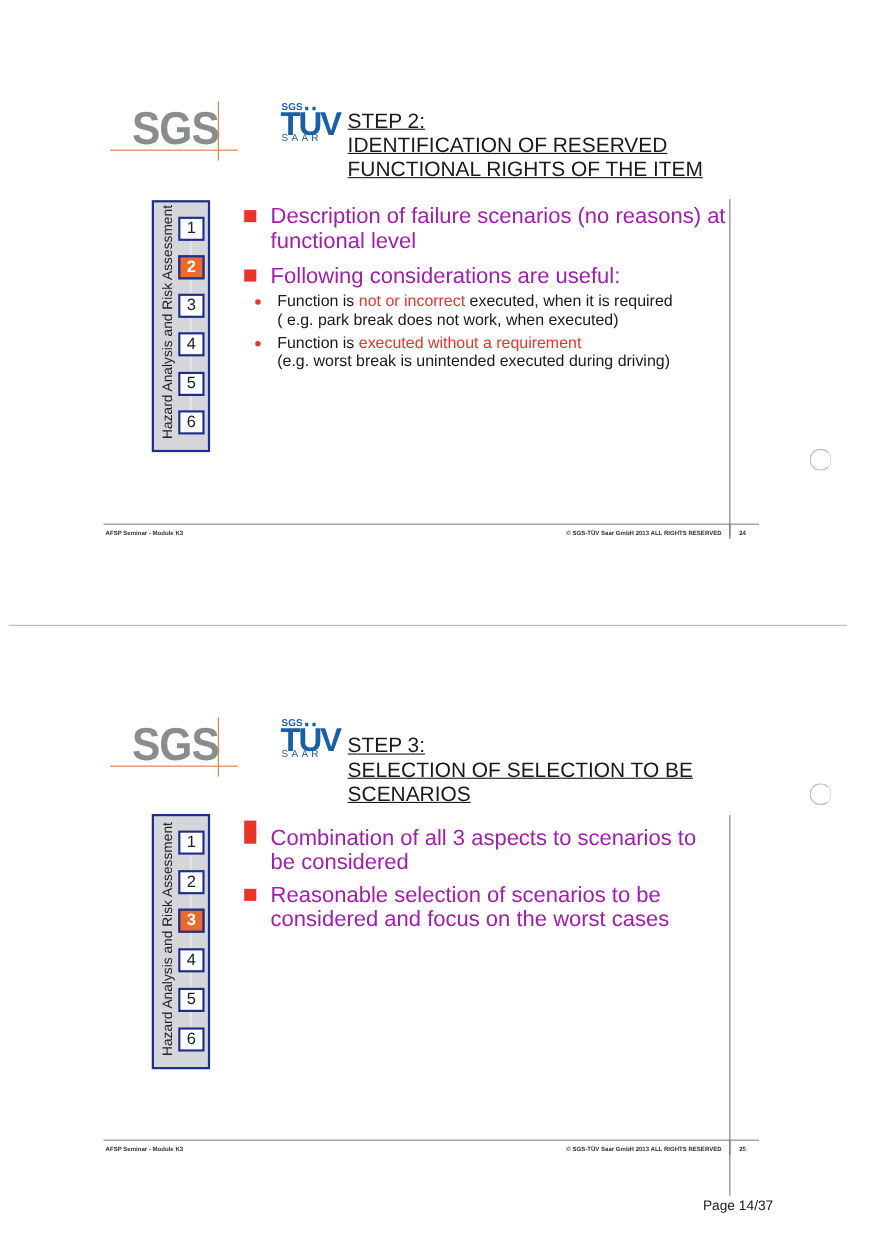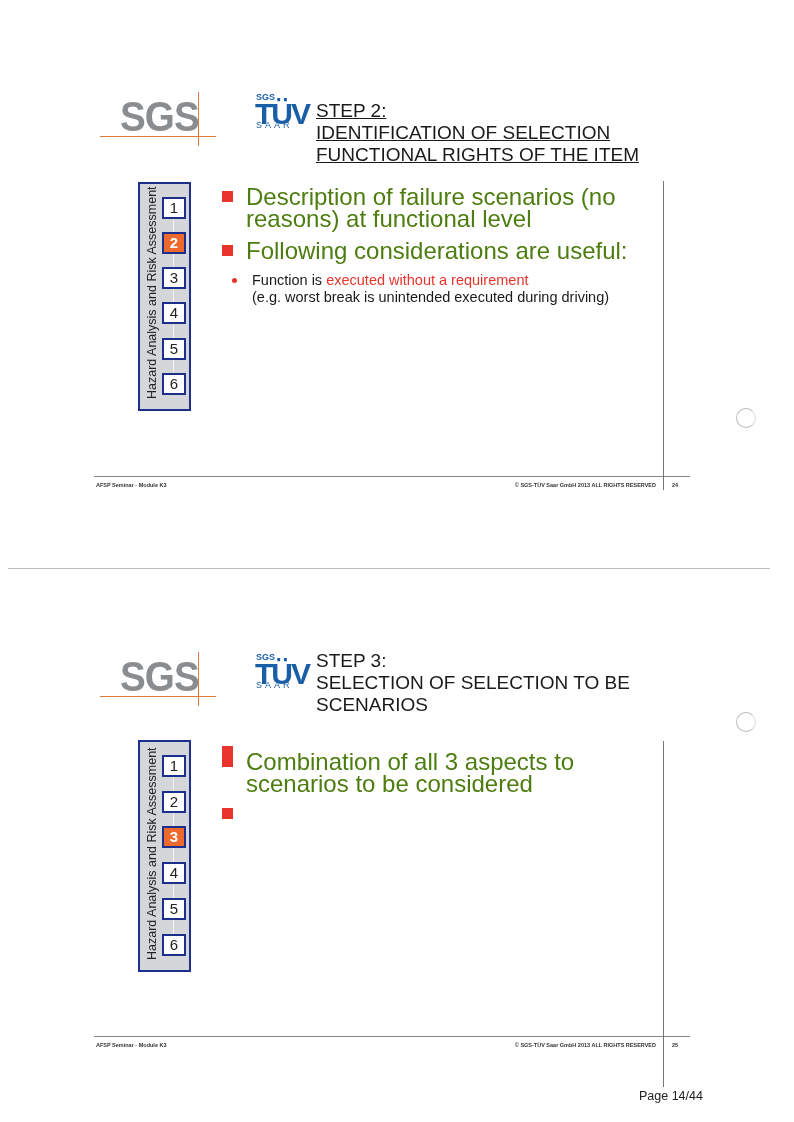--- a/index.html
+++ b/index.html
@@ -18,21 +18,21 @@
   .title { position:absolute; left:316px; font-size:19px; line-height:22px; color:#1a1a1a; }
   .title div { white-space:nowrap; }
   .nav-panel { position:absolute; left:138px; width:53px; background:#d4d6da; border:2px solid #1c2f8c; box-sizing:border-box; }
   .nav-label { position:absolute; left:3px; bottom:10px; width:16px; height:220px; }
   .nav-label span { position:absolute; left:0; bottom:0; transform-origin:left bottom; transform:rotate(-90deg) translate(0, 16px); white-space:nowrap; font-size:12.5px; color:#222; display:block; }
   .nav-track { position:absolute; left:33px; top:20px; width:1px; background:#f2f2f2; }
   .nav-box { position:absolute; left:22px; width:24px; height:22px; background:#ffffff; border:2px solid #1c2f8c; box-sizing:border-box;
              font-size:15px; text-align:center; line-height:18px; color:#222; }
   .nav-box.active { background:#ee6a2c; color:#ffffff; border-color:#1c2f8c; font-weight:bold; }
   .content { position:absolute; left:220px; width:440px; }
-  .bullet { position:relative; padding-left:26px; font-size:24px; line-height:22px; color:#4d7c0f; margin-bottom:10px; }
+  .bullet { position:relative; padding-left:26px; font-size:20px; line-height:22px; color:#a21caf; margin-bottom:10px; }
   .bullet .sq { position:absolute; left:2px; top:5px; width:11px; height:11px; background:#e8342b; }
   .sub { position:relative; padding-left:32px; font-size:14.5px; line-height:17px; margin-top:4px; margin-bottom:3px; }
   .sub .dot { position:absolute; left:12px; top:6px; width:5px; height:5px; border-radius:50%; background:#e8342b; }
   .red { color:#e8342b; }
   .vline { position:absolute; left:663px; width:1px; background:#777; }
   .footline { position:absolute; left:94px; width:596px; height:1px; background:#888; }
   .foot-left { position:absolute; left:96px; font-size:5.5px; font-weight:bold; color:#333; }
   .foot-right { position:absolute; left:500px; width:156px; text-align:right; font-size:5.5px; font-weight:bold; color:#333; }
   .foot-num { position:absolute; left:672px; font-size:5.5px; font-weight:bold; color:#333; }
   .foot-vsep { position:absolute; left:663px; width:1px; height:14px; background:#777; }
@@ -49,21 +49,21 @@
     <div class="sgs-hline"></div>
     <div class="sgs-vline"></div>
   </div>
   <div class="tuv-logo" style="top:92px;">
     <div class="tuv-sgs">SGS</div>
     <div class="tuv-main">TÜV</div>
     <div class="tuv-saar">SAAR</div>
   </div>
   <div class="title" style="top:100px;text-decoration:underline;">
     <div>STEP 2:</div>
-    <div>IDENTIFICATION OF SELECTION</div>
+    <div>IDENTIFICATION OF RESERVED</div>
     <div>FUNCTIONAL RIGHTS OF THE ITEM</div>
   </div>
 
   <div class="nav-panel" style="top:182px; height:229px;">
     <div class="nav-label">
         <span>Hazard Analysis and Risk Assessment</span>
       </div>
     <div class="nav-track" style="height:180px;"></div>
     <div class="nav-box" style="top:13px;">1</div>
     <div class="nav-box active" style="top:48px;">2</div>
@@ -74,20 +74,25 @@
   </div>
 
   <div class="content" style="top:186px;">
     <div class="bullet">
       <span class="sq"></span>
       <span>Description of failure scenarios (no reasons) at functional level</span>
     </div>
     <div class="bullet">
       <span class="sq"></span>
       <span>Following considerations are useful:</span>
+    </div>
+    <div class="sub" style="margin-top:-6px;">
+      <span class="dot"></span>
+      <span>Function is </span><span class="red">not or incorrect</span><span> executed, when it is required</span><br>
+      <span>( e.g. park break does not work, when executed)</span>
     </div>
     <div class="sub">
       <span class="dot"></span>
       <span>Function is </span><span class="red">executed without a requirement</span><br>
       <span>(e.g. worst break is unintended executed during driving)</span>
     </div>
   </div>
 
   <div class="vline" style="top:181px; height:306px;"></div>
   <div class="footline" style="top:476px;"></div>
@@ -104,21 +109,21 @@
   <div class="sgs-logo" style="top:102px;">
     <div class="sgs-text">SGS</div>
     <div class="sgs-hline"></div>
     <div class="sgs-vline"></div>
   </div>
   <div class="tuv-logo" style="top:102px;">
     <div class="tuv-sgs">SGS</div>
     <div class="tuv-main">TÜV</div>
     <div class="tuv-saar">SAAR</div>
   </div>
-  <div class="title" style="top:100px;">
+  <div class="title" style="top:118px;text-decoration:underline;">
     <div>STEP 3:</div>
     <div>SELECTION OF SELECTION TO BE</div>
     <div>SCENARIOS</div>
   </div>
 
   <div class="nav-panel" style="top:190px; height:232px;">
     <div class="nav-label">
         <span>Hazard Analysis and Risk Assessment</span>
       </div>
     <div class="nav-track" style="height:182px;"></div>
@@ -133,25 +138,26 @@
   <div class="content" style="top:191px;">
     <div class="bullet" style="margin-bottom:10px;">
       <span class="sq"></span>
     </div>
     <div class="bullet" style="margin-bottom:8px;">
       <span class="sq"></span>
       <span>Combination of all 3 aspects to scenarios to be considered</span>
     </div>
     <div class="bullet">
       <span class="sq"></span>
+      <span>Reasonable selection of scenarios to be considered and focus on the worst cases</span>
     </div>
   </div>
 
   <div class="vline" style="top:191px; height:346px;"></div>
   <div class="footline" style="top:486px;"></div>
   <div class="foot-left" style="top:492px;">AFSP Seminar - Module K3</div>
   <div class="foot-right" style="top:492px;">© SGS-TÜV Saar GmbH 2013 ALL RIGHTS RESERVED</div>
   <div class="foot-vsep" style="top:486px;"></div>
   <div class="foot-num" style="top:492px;">25</div>
   <div class="punch" style="top:162px;"></div>
 </div>
 
-<div class="page-num">Page 14/44</div>
+<div class="page-num">Page 14/37</div>
 
 </body></html>

